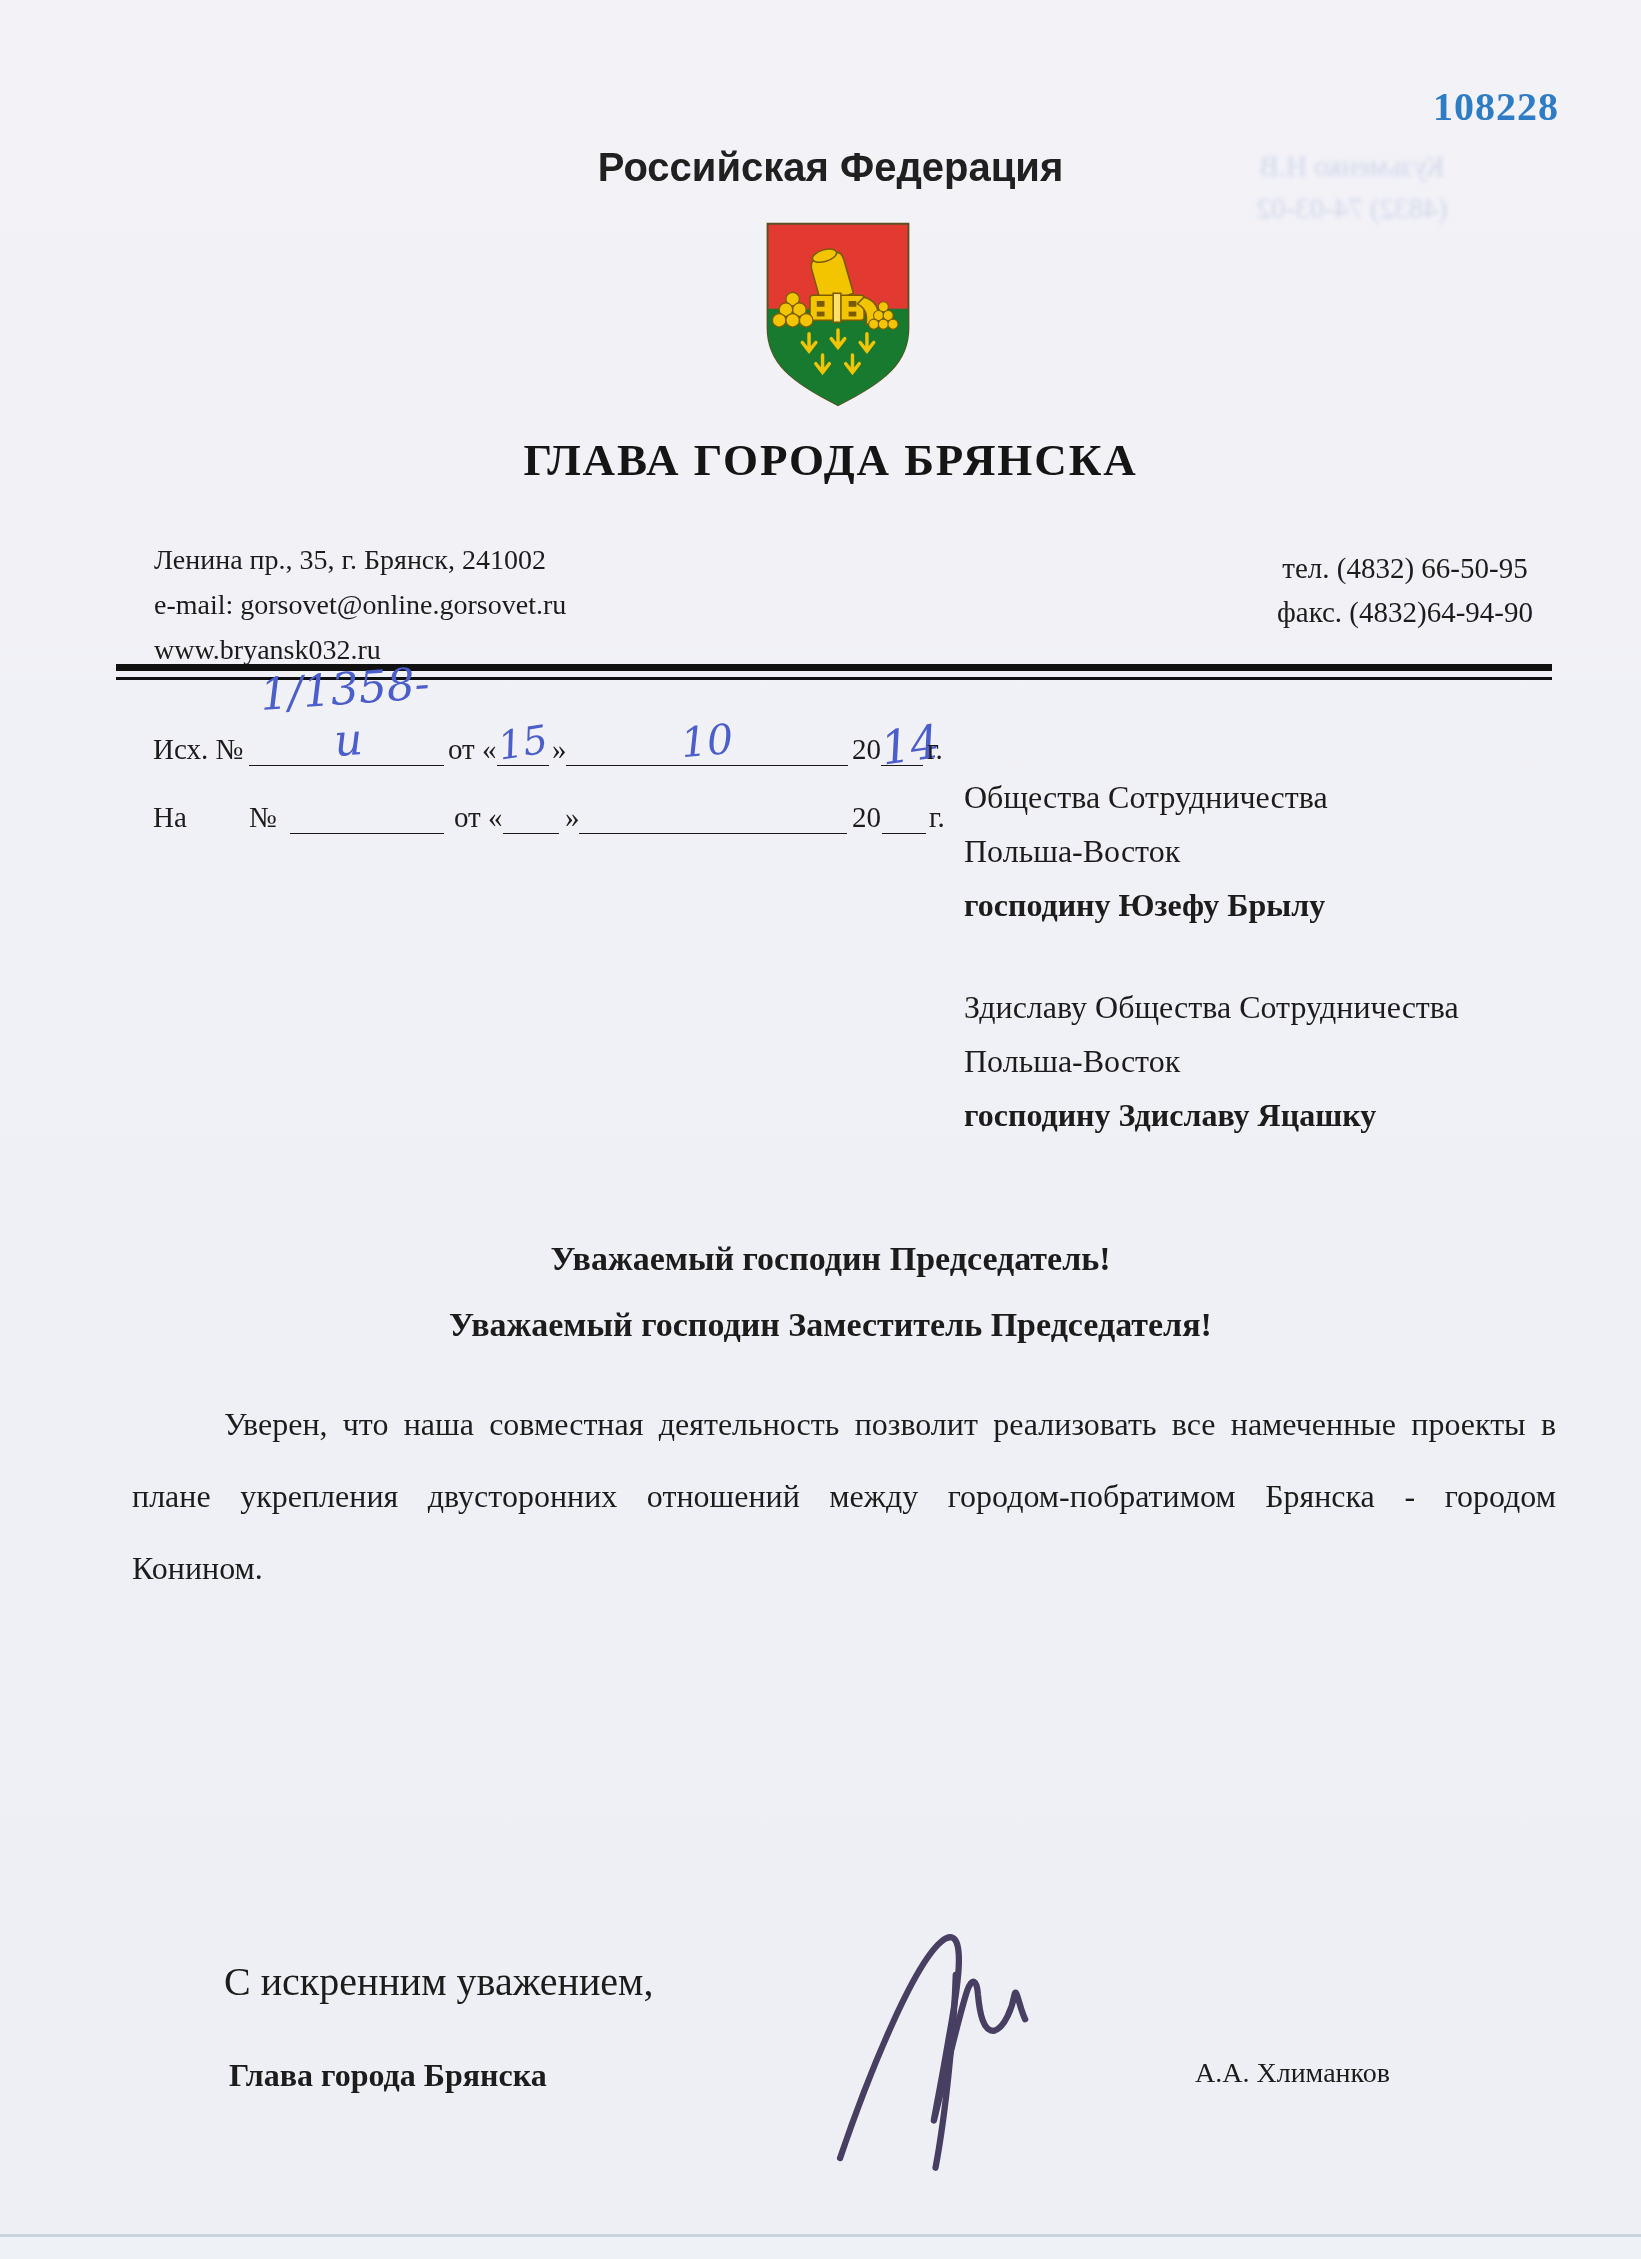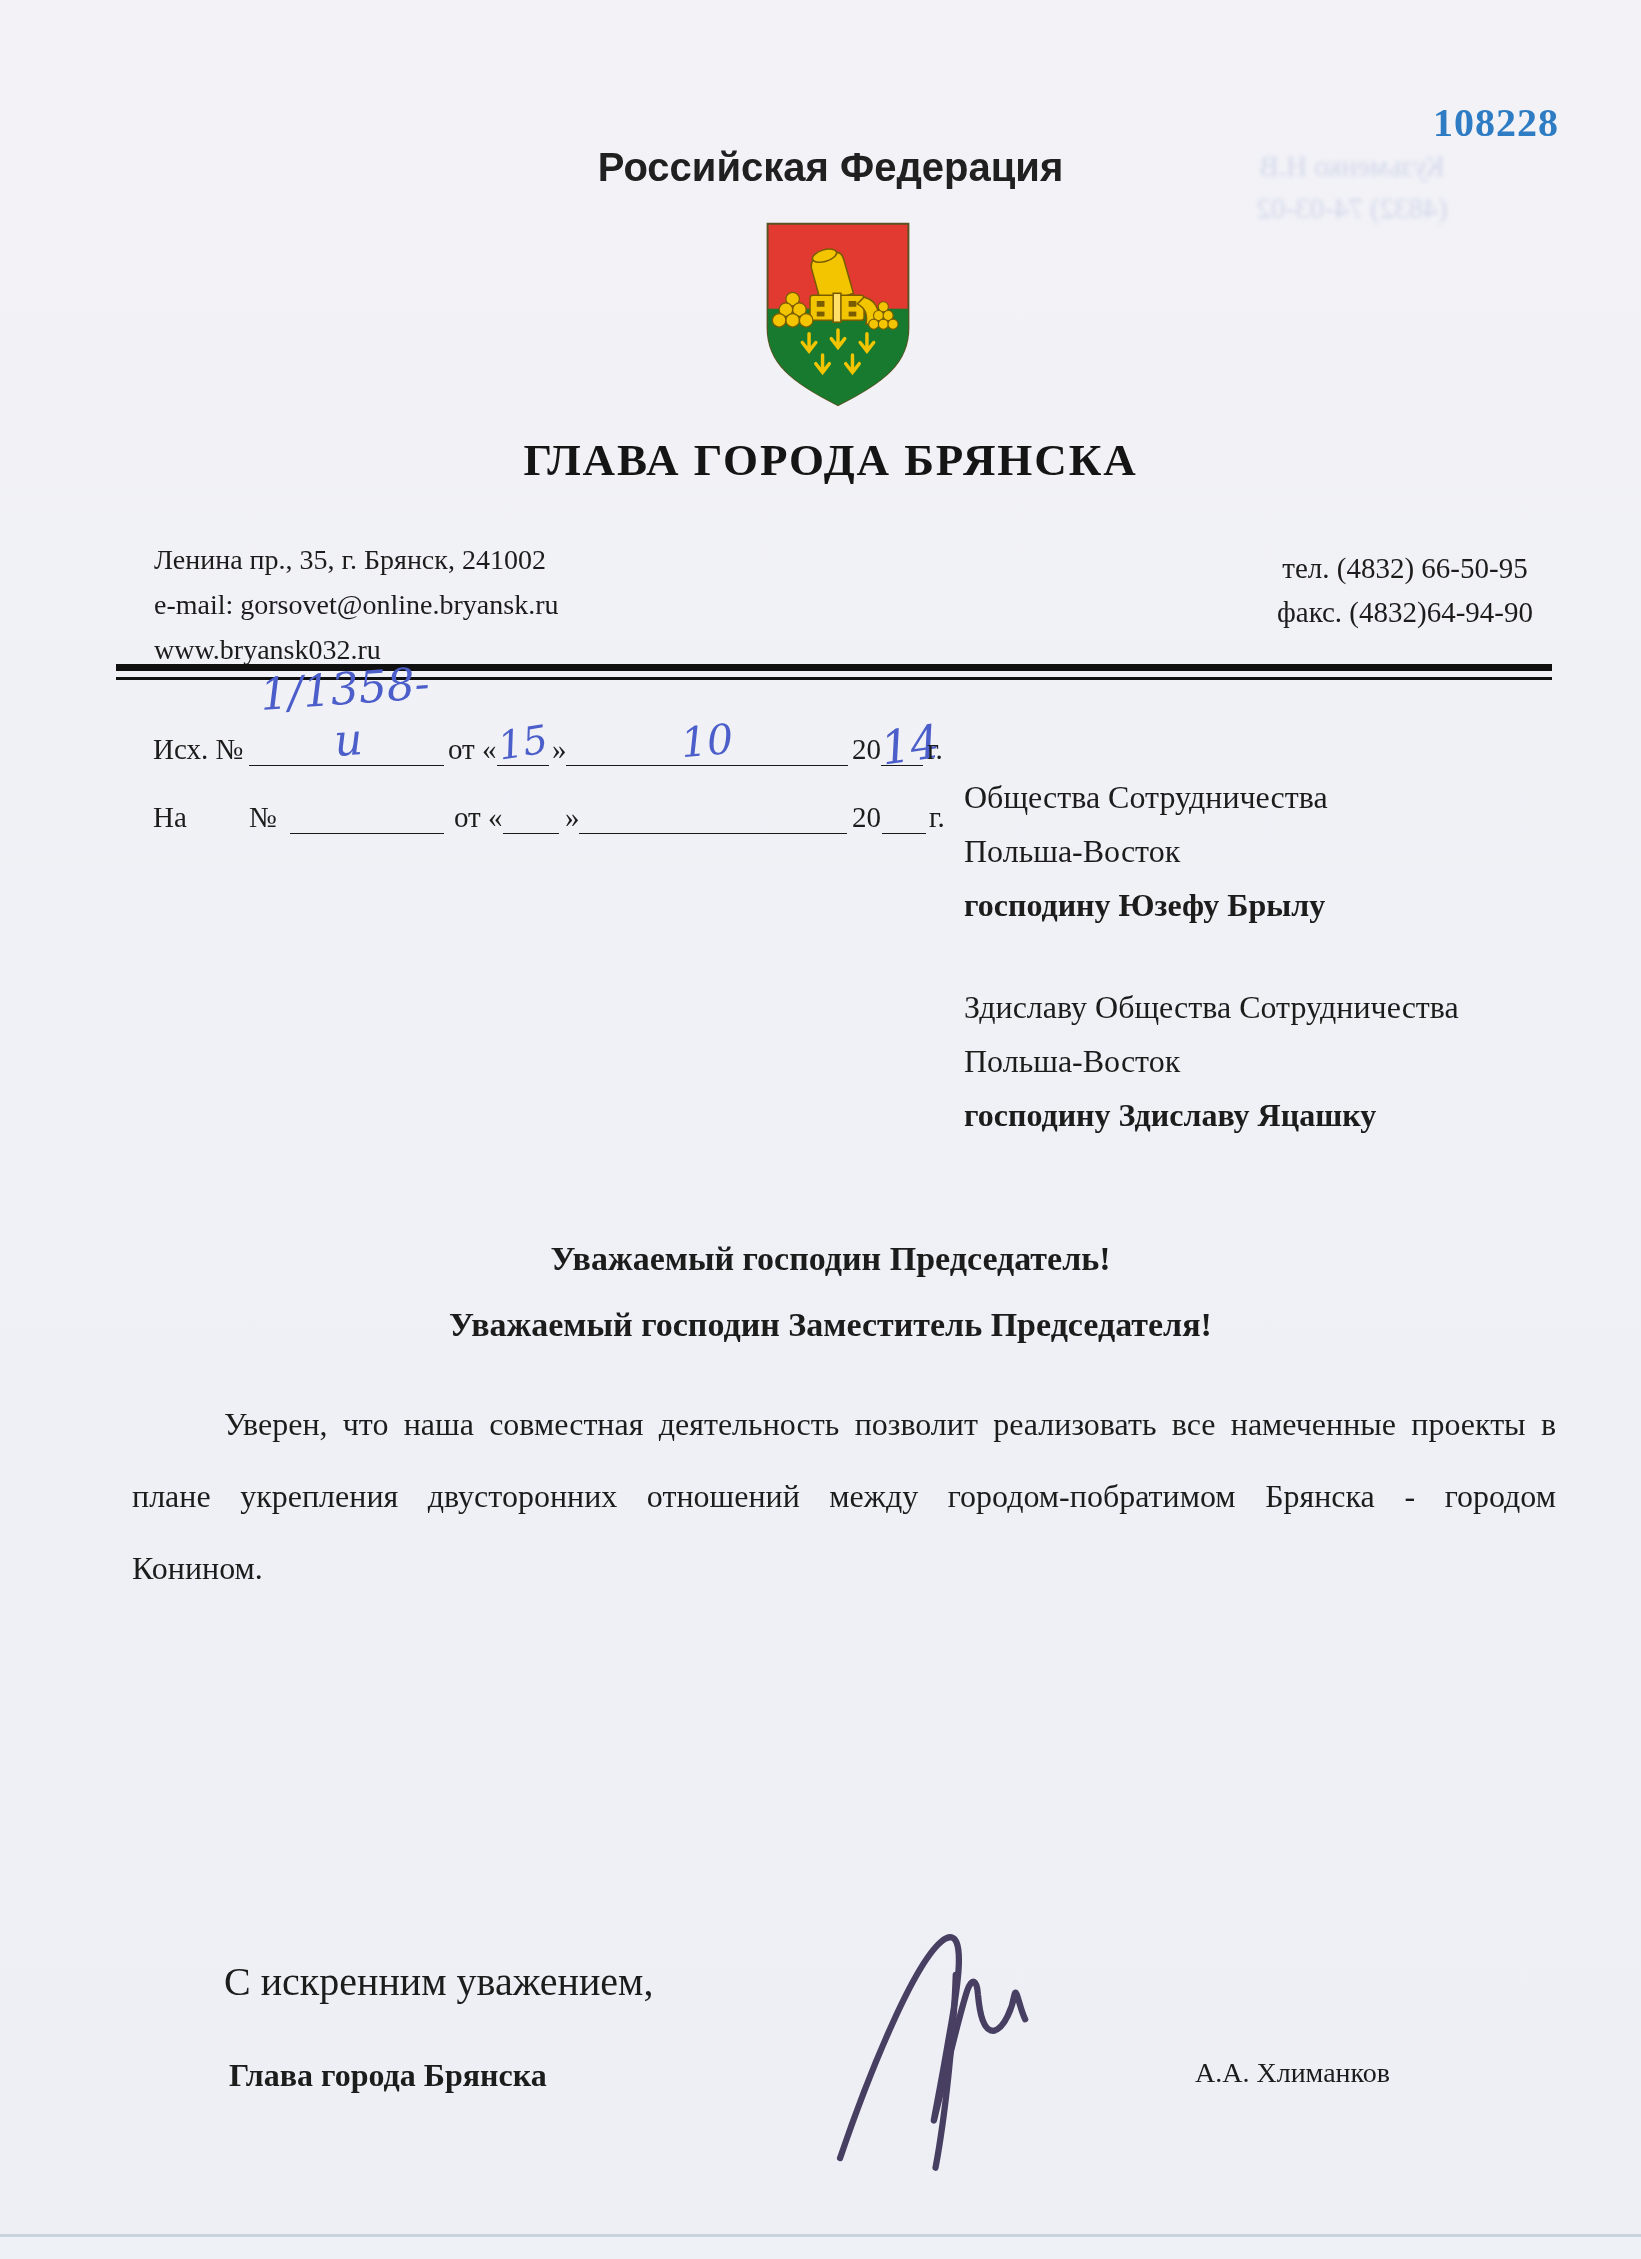--- a/index.html
+++ b/index.html
@@ -3,21 +3,21 @@
 <meta charset="utf-8">
 <style>
   * { margin:0; padding:0; box-sizing:border-box; }
   html,body { background:#777; }
   .page {
     position:relative; width:1641px; height:2259px;
     background:linear-gradient(180deg,#f2f2f7 0%, #eff0f5 60%, #edeff4 100%);
     font-family:"Liberation Serif", serif; color:#1c1c1c; overflow:hidden;
   }
   .stamp-number {
-    position:absolute; left:1433px; top:99px; width:164px;
+    position:absolute; left:1433px; top:83px; width:164px;
     font-family:"Liberation Serif", serif; font-weight:bold; font-size:40px;
     color:#2e7cc3; letter-spacing:1px;
   }
   .bleed {
     position:absolute; left:1207px; top:145px; width:290px; text-align:center;
     transform:scaleX(-1); color:#a4b2d6; opacity:.42; filter:blur(1.9px);
     font-size:29px; line-height:42px;
   }
   .country {
     position:absolute; left:0; top:145px; width:1661px; text-align:center;
@@ -122,21 +122,21 @@
         <path d="M69 144 V162 M62 153 L69 162 L76 153"></path>
         <path d="M100 144 V162 M93 153 L100 162 L107 153"></path>
       </g>
     </g>
   </svg>
 
   <div class="org-title">ГЛАВА ГОРОДА БРЯНСКА</div>
 
   <div class="addr">
     <div>Ленина пр., 35, г. Брянск, 241002</div>
-    <div>e-mail: gorsovet@online.bryansk.ru</div>
+    <div>e-mail: gorsovet@online.gorsovet.ru</div>
     <div>www.bryansk032.ru</div>
   </div>
 
   <div class="contacts">
     <div>тел. (4832) 66-50-95</div>
     <div>факс. (4832)64-94-90</div>
   </div>
 
   <div class="rule-thick"></div>
   <div class="rule-thin"></div>

